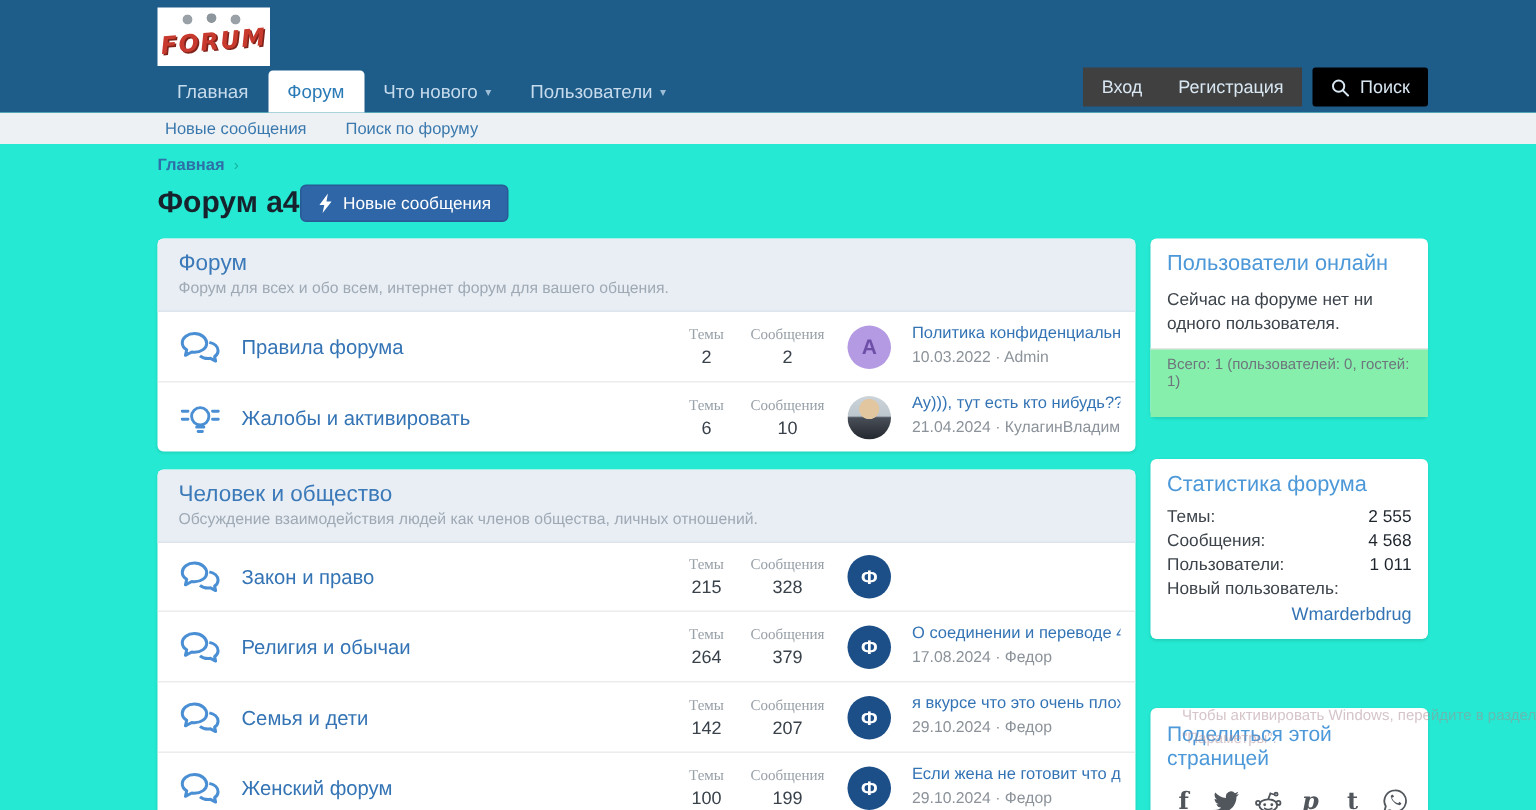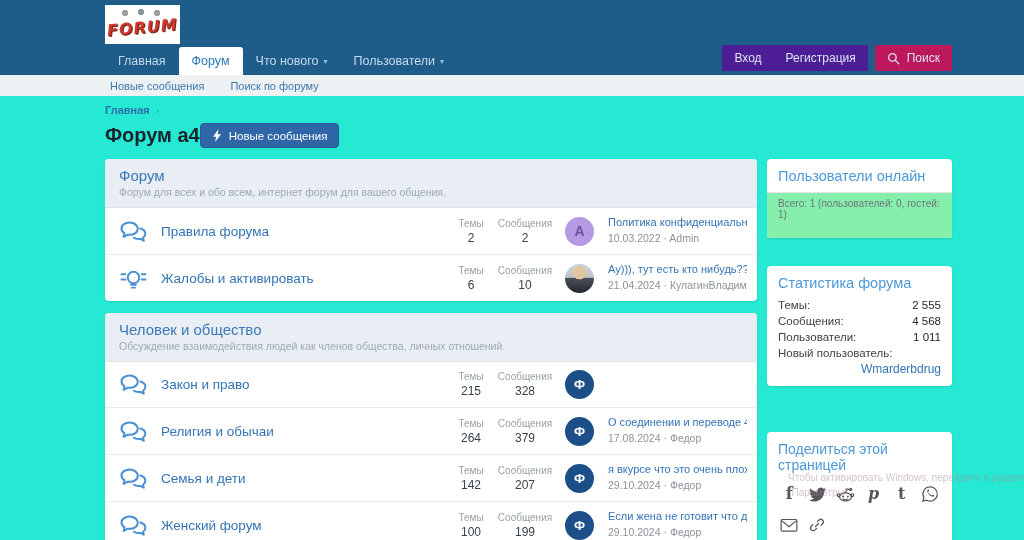--- a/index.html
+++ b/index.html
@@ -31,24 +31,24 @@
     text-shadow:1px 1px 0 #7e221a; transform:rotate(-5deg); margin-bottom:7px;
   }
   .main-nav { position:absolute; left:105px; bottom:0; display:flex; align-items:flex-end; }
   .tab {
     height:28px; padding:0 13px; color:#c6dbec; font-size:12.5px;
     display:flex; align-items:center; gap:5px;
   }
   .tab.active { background:#fff; color:#2a7ab5; border-radius:3px 3px 0 0; }
   .chev { font-size:8px; color:#9dbdd6; }
   .auth { position:absolute; right:72px; bottom:4px; display:flex; gap:7px; }
-  .auth-links { background:#4c1d95; display:flex; border-radius:0; }
+  .auth-links { background:#404040; display:flex; border-radius:0; }
   .auth-links a { color:#d9e7f3; font-size:12px; padding:6px 12px; }
   .search-box {
-    background:#be185d; color:#d9e7f3; font-size:12px; padding:6px 12px;
+    background:#000000; color:#d9e7f3; font-size:12px; padding:6px 12px;
     display:flex; gap:7px; align-items:flex-end; border-radius:2px;
   }
 
   
   .subnav { height:21px; background:#eef1f4; display:flex; gap:26px; padding-left:110px; align-items:center; }
   .subnav a { color:#3a79ae; font-size:11px; }
 
   
   .content { margin-left:105px; width:847px; }
   .breadcrumb { padding-top:8px; font-size:11px; font-weight:bold; color:#2e6fa8;
@@ -72,21 +72,21 @@
   .cat-desc { color:#9fa9b4; font-size:10.5px; margin-top:2px; }
 
   .forum-row {
     display:grid; grid-template-columns:42px 286px 48px 60px 44px 148px;
     align-items:center; padding:8px 10px 8px 14px; border-top:1px solid #ececec;
   }
   .cat-header + .forum-row { border-top:none; }
   .f-icon svg { display:block; }
   .f-name { color:#3474b5; font-size:13.5px; }
   .stat { text-align:center; }
-  .stat .lbl { display:block; color:#98a0a8; font-size:10px; }
+  .stat .lbl { display:block; color:#98a0a8; font-size:10px;font-family:Liberation Serif, serif; }
   .stat .val { display:block; color:#39414a; font-size:12px; margin-top:2px; }
   .avatar {
     width:29px; height:29px; border-radius:50%; margin-left:10px;
     display:flex; align-items:center; justify-content:center;
     font-size:14px; font-weight:bold; cursor:pointer; flex:none;
   }
   .av-purple { background:#b49ae2; color:#6d4fa8; }
   .av-navy   { background:#1c4f88; color:#fff; font-size:13px; }
   .av-photo-man {
     background:
@@ -334,20 +334,21 @@
           </span>
         </div>
 
       </section>
     </main>
 
     <aside class="sidebar">
 
       <div class="side-card">
         <h3 class="side-title">Пользователи онлайн</h3>
+        <p class="online-body">Сейчас на форуме нет ни одного пользователя.</p>
         <div class="online-footer">Всего: 1 (пользователей: 0, гостей: 1)</div>
       </div>
 
       <div class="side-card">
         <h3 class="side-title">Статистика форума</h3>
         <div class="stats-list">
           <div class="stat-row">
             <span>Темы:</span>
               <span class="v">2 555</span>
           </div>

